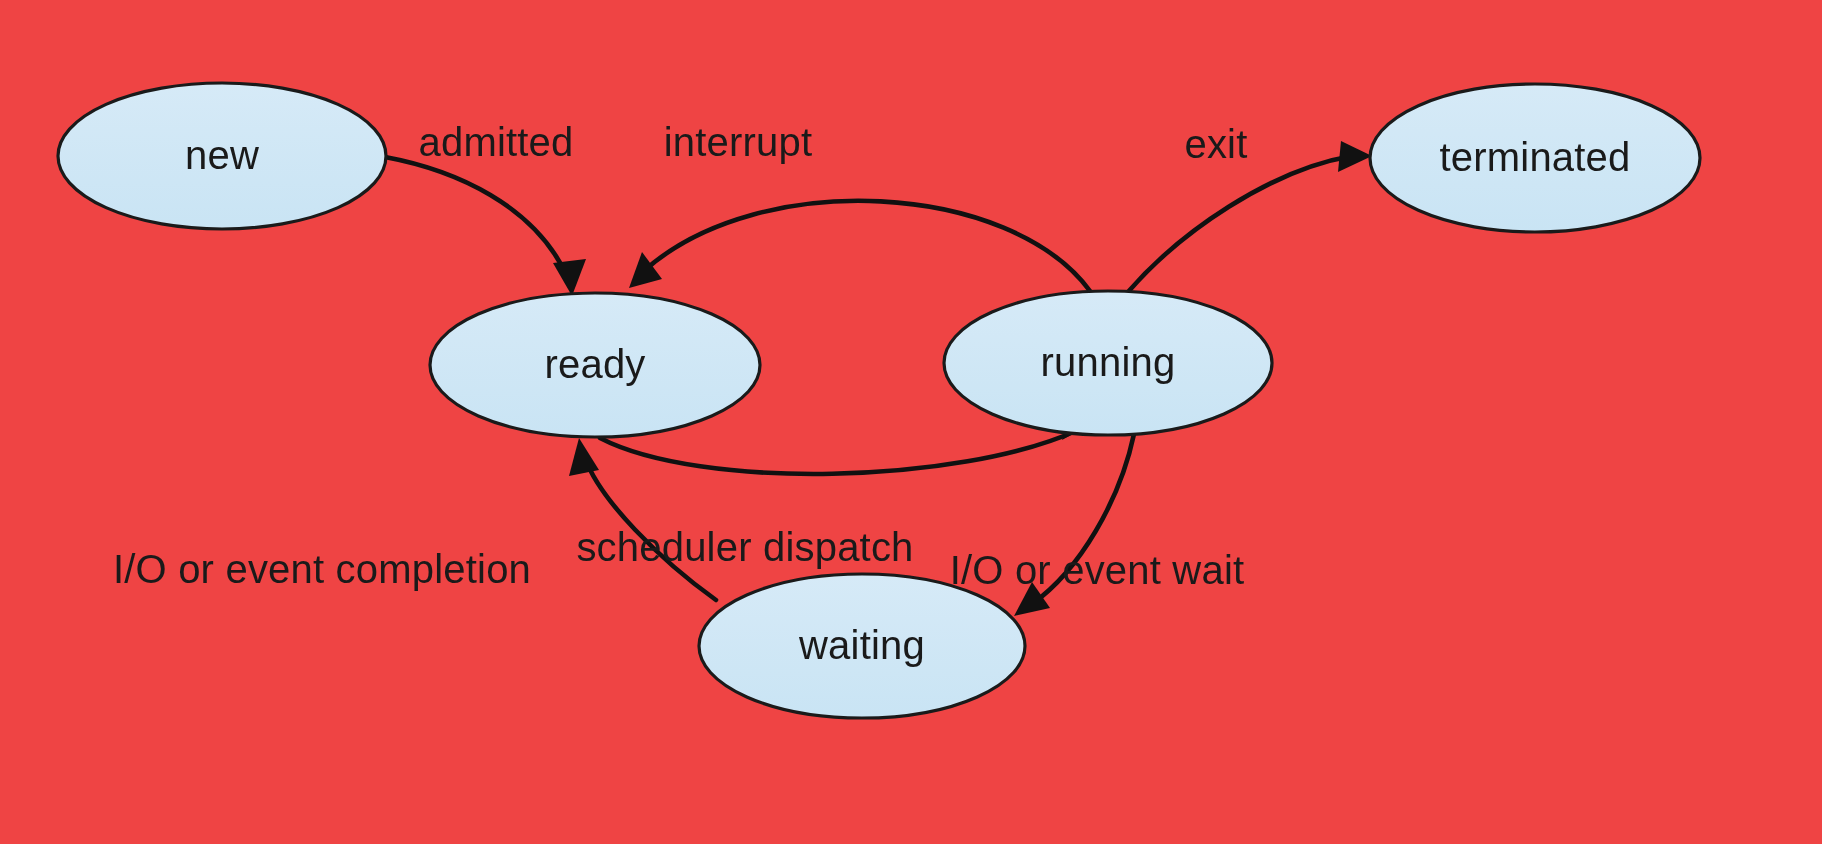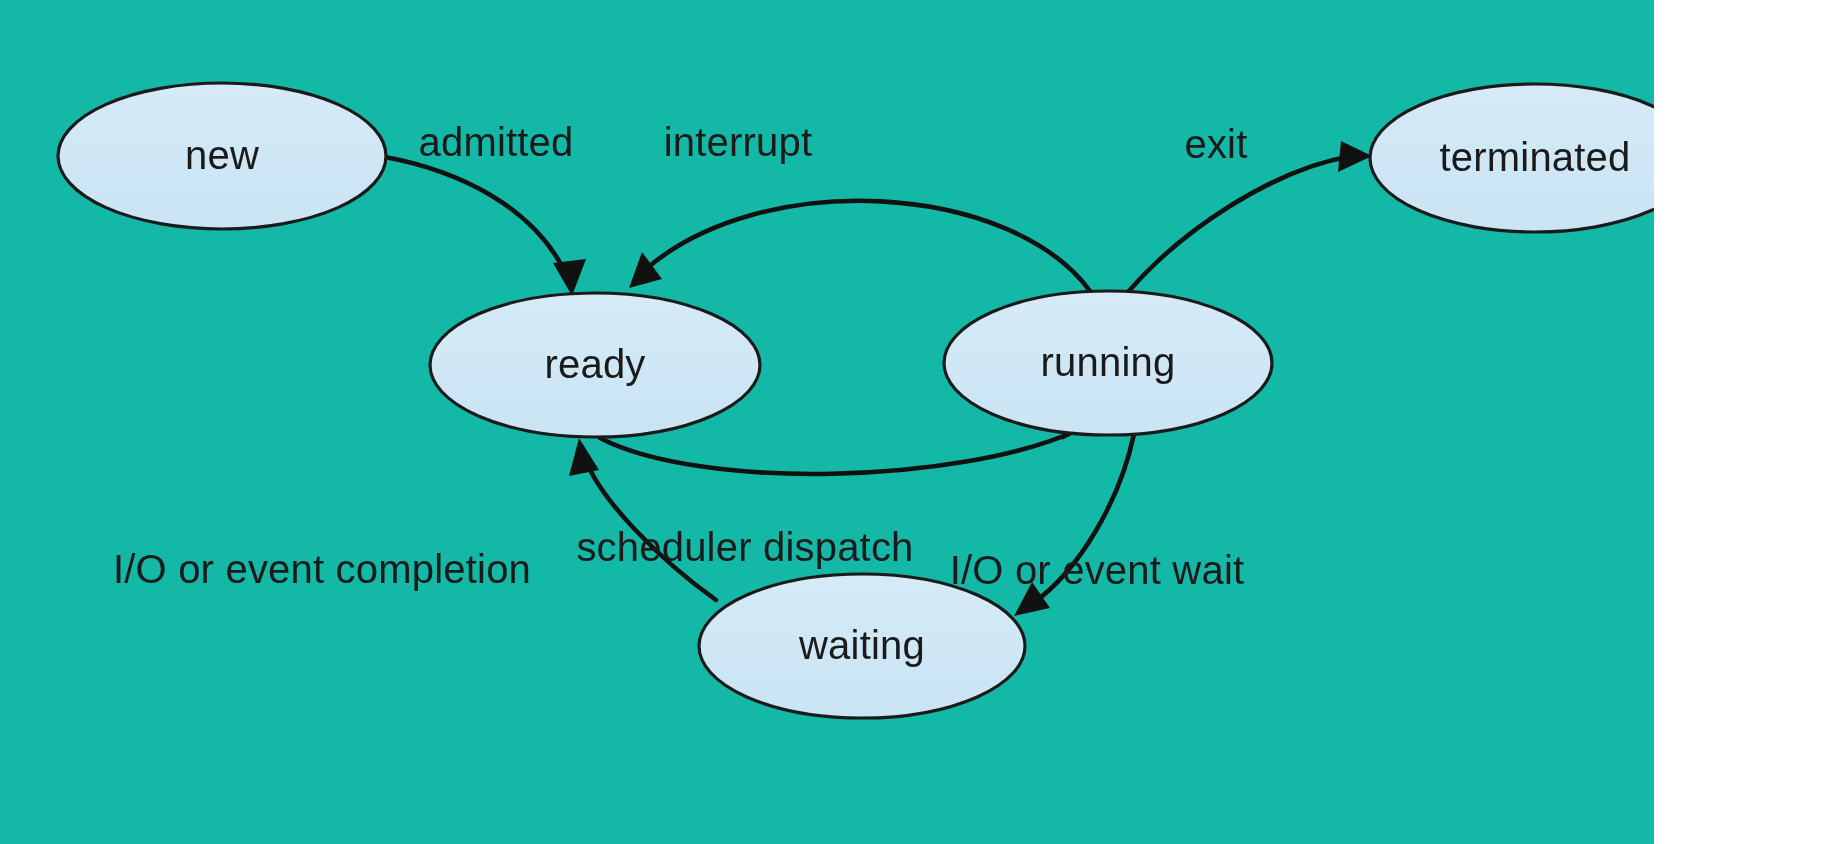--- a/index.html
+++ b/index.html
@@ -6,23 +6,23 @@
   html, body {
     margin: 0;
     padding: 0;
     background: #ffffff;
   }
   body {
     font-family: "Liberation Sans", sans-serif;
   }
   #diagram-root {
     position: relative;
-    width: 1654px;
+    width: 1822px;
     height: 844px;
-    background: #14b8a6;
+    background: #ef4444;
     overflow: hidden;
   }
   #diagram-svg {
     position: absolute;
     top: 0;
     left: 0;
     width: 1822px;
     height: 844px;
     display: block;
   }

